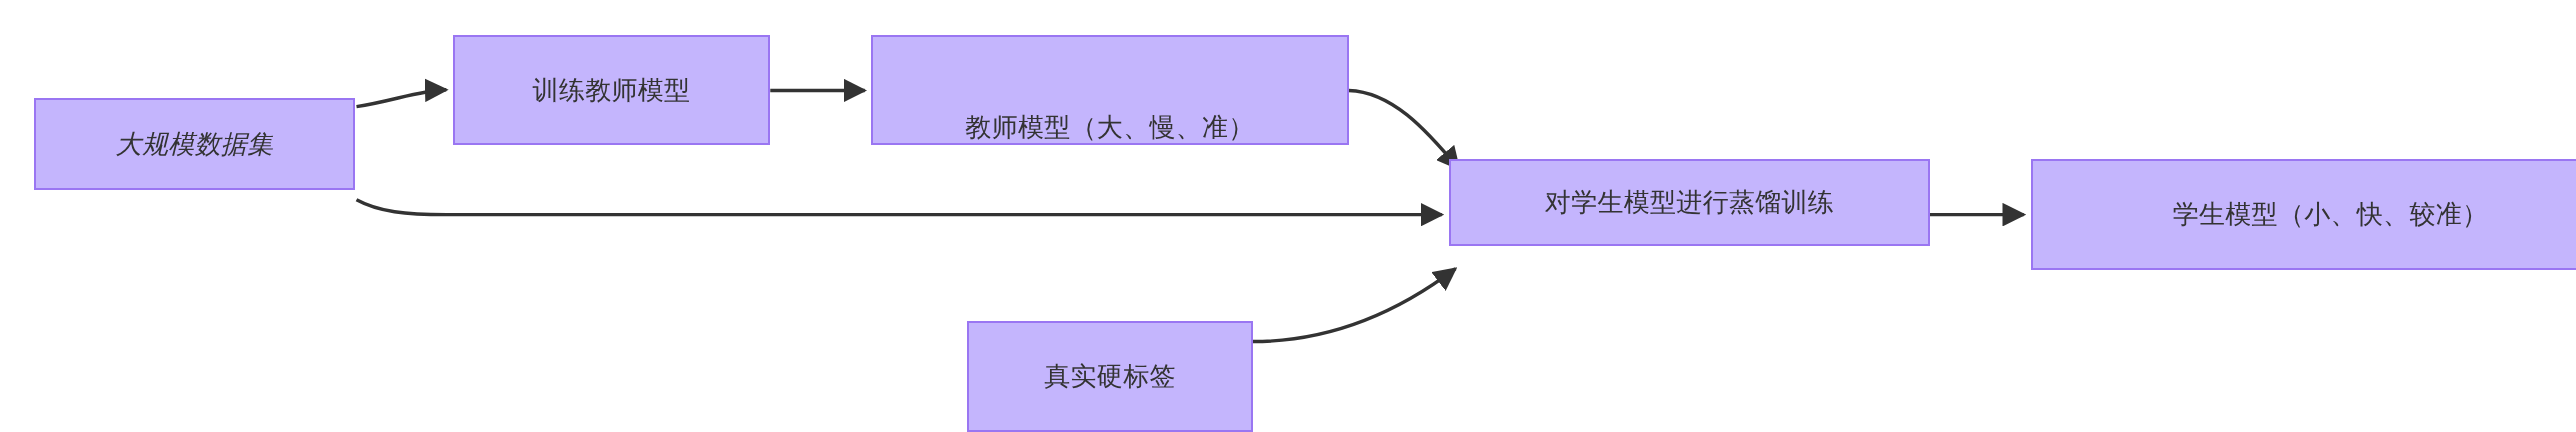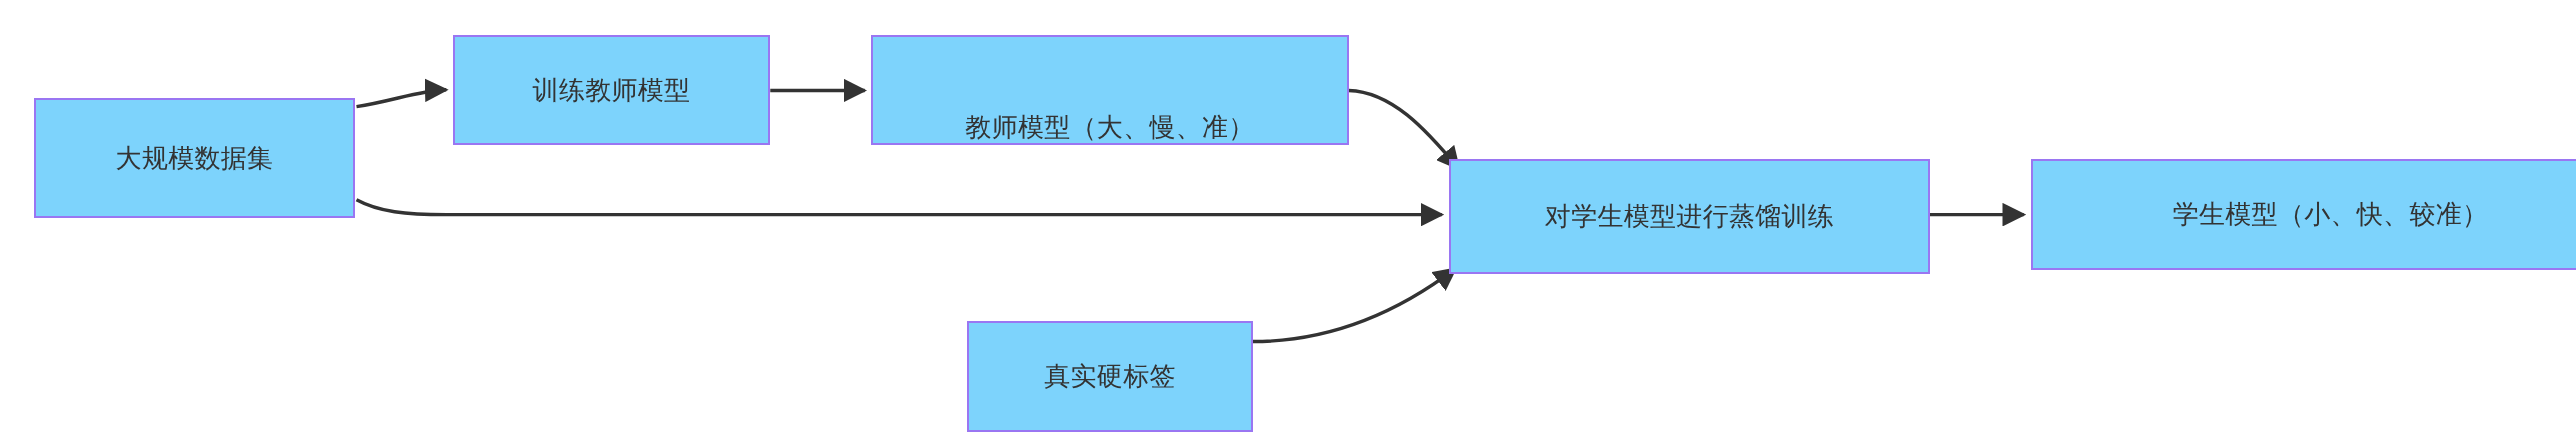--- a/index.html
+++ b/index.html
@@ -22,42 +22,42 @@
   #edges {
     position: absolute;
     left: 0;
     top: 0;
     width: 2576px;
     height: 432px;
   }
   .node {
     position: absolute;
     box-sizing: border-box;
-    background: #7dd3fc;
+    background: #c4b5fd;
     border: 2px solid #9a76f2;
     display: flex;
     align-items: center;
     justify-content: center;
     z-index: 2;
   }
   .node-label {
     color: #333333;
     font-size: 26px;
     line-height: 1.25;
     letter-spacing: 0.3px;
     text-align: center;
     white-space: nowrap;
     font-family: "DejaVu Sans", "Liberation Sans", sans-serif;
     font-weight: 400;
   }
   
-  #node-dataset      { left: 34px;   top: 98px; width: 321px; height: 120px; }
+  #node-dataset      { left: 34px;   top: 98px; width: 321px; height: 92px; font-style: italic; }
   #node-train-teacher{ left: 453px;  top: 35px;  width: 317px; height: 110px; }
   #node-teacher      { left: 871px; top: 35px;  width: 478px; height: 110px; align-items: flex-end; }
-  #node-distill      { left: 1449px; top: 159px; width: 481px; height: 115px; }
+  #node-distill      { left: 1449px; top: 159px; width: 481px; height: 87px; }
   #node-student      { left: 2031px; top: 159px; width: 599px; height: 111px; }
   #node-hard-labels  { left: 967px; top: 286px; width: 286px; height: 111px; margin-top: 35px; }
 </style>
 </head>
 <body>
 
 <div id="diagram">
 
   <svg id="edges" viewBox="0 0 3814 640" width="2576" height="432" xmlns="http://www.w3.org/2000/svg">
     <defs>

